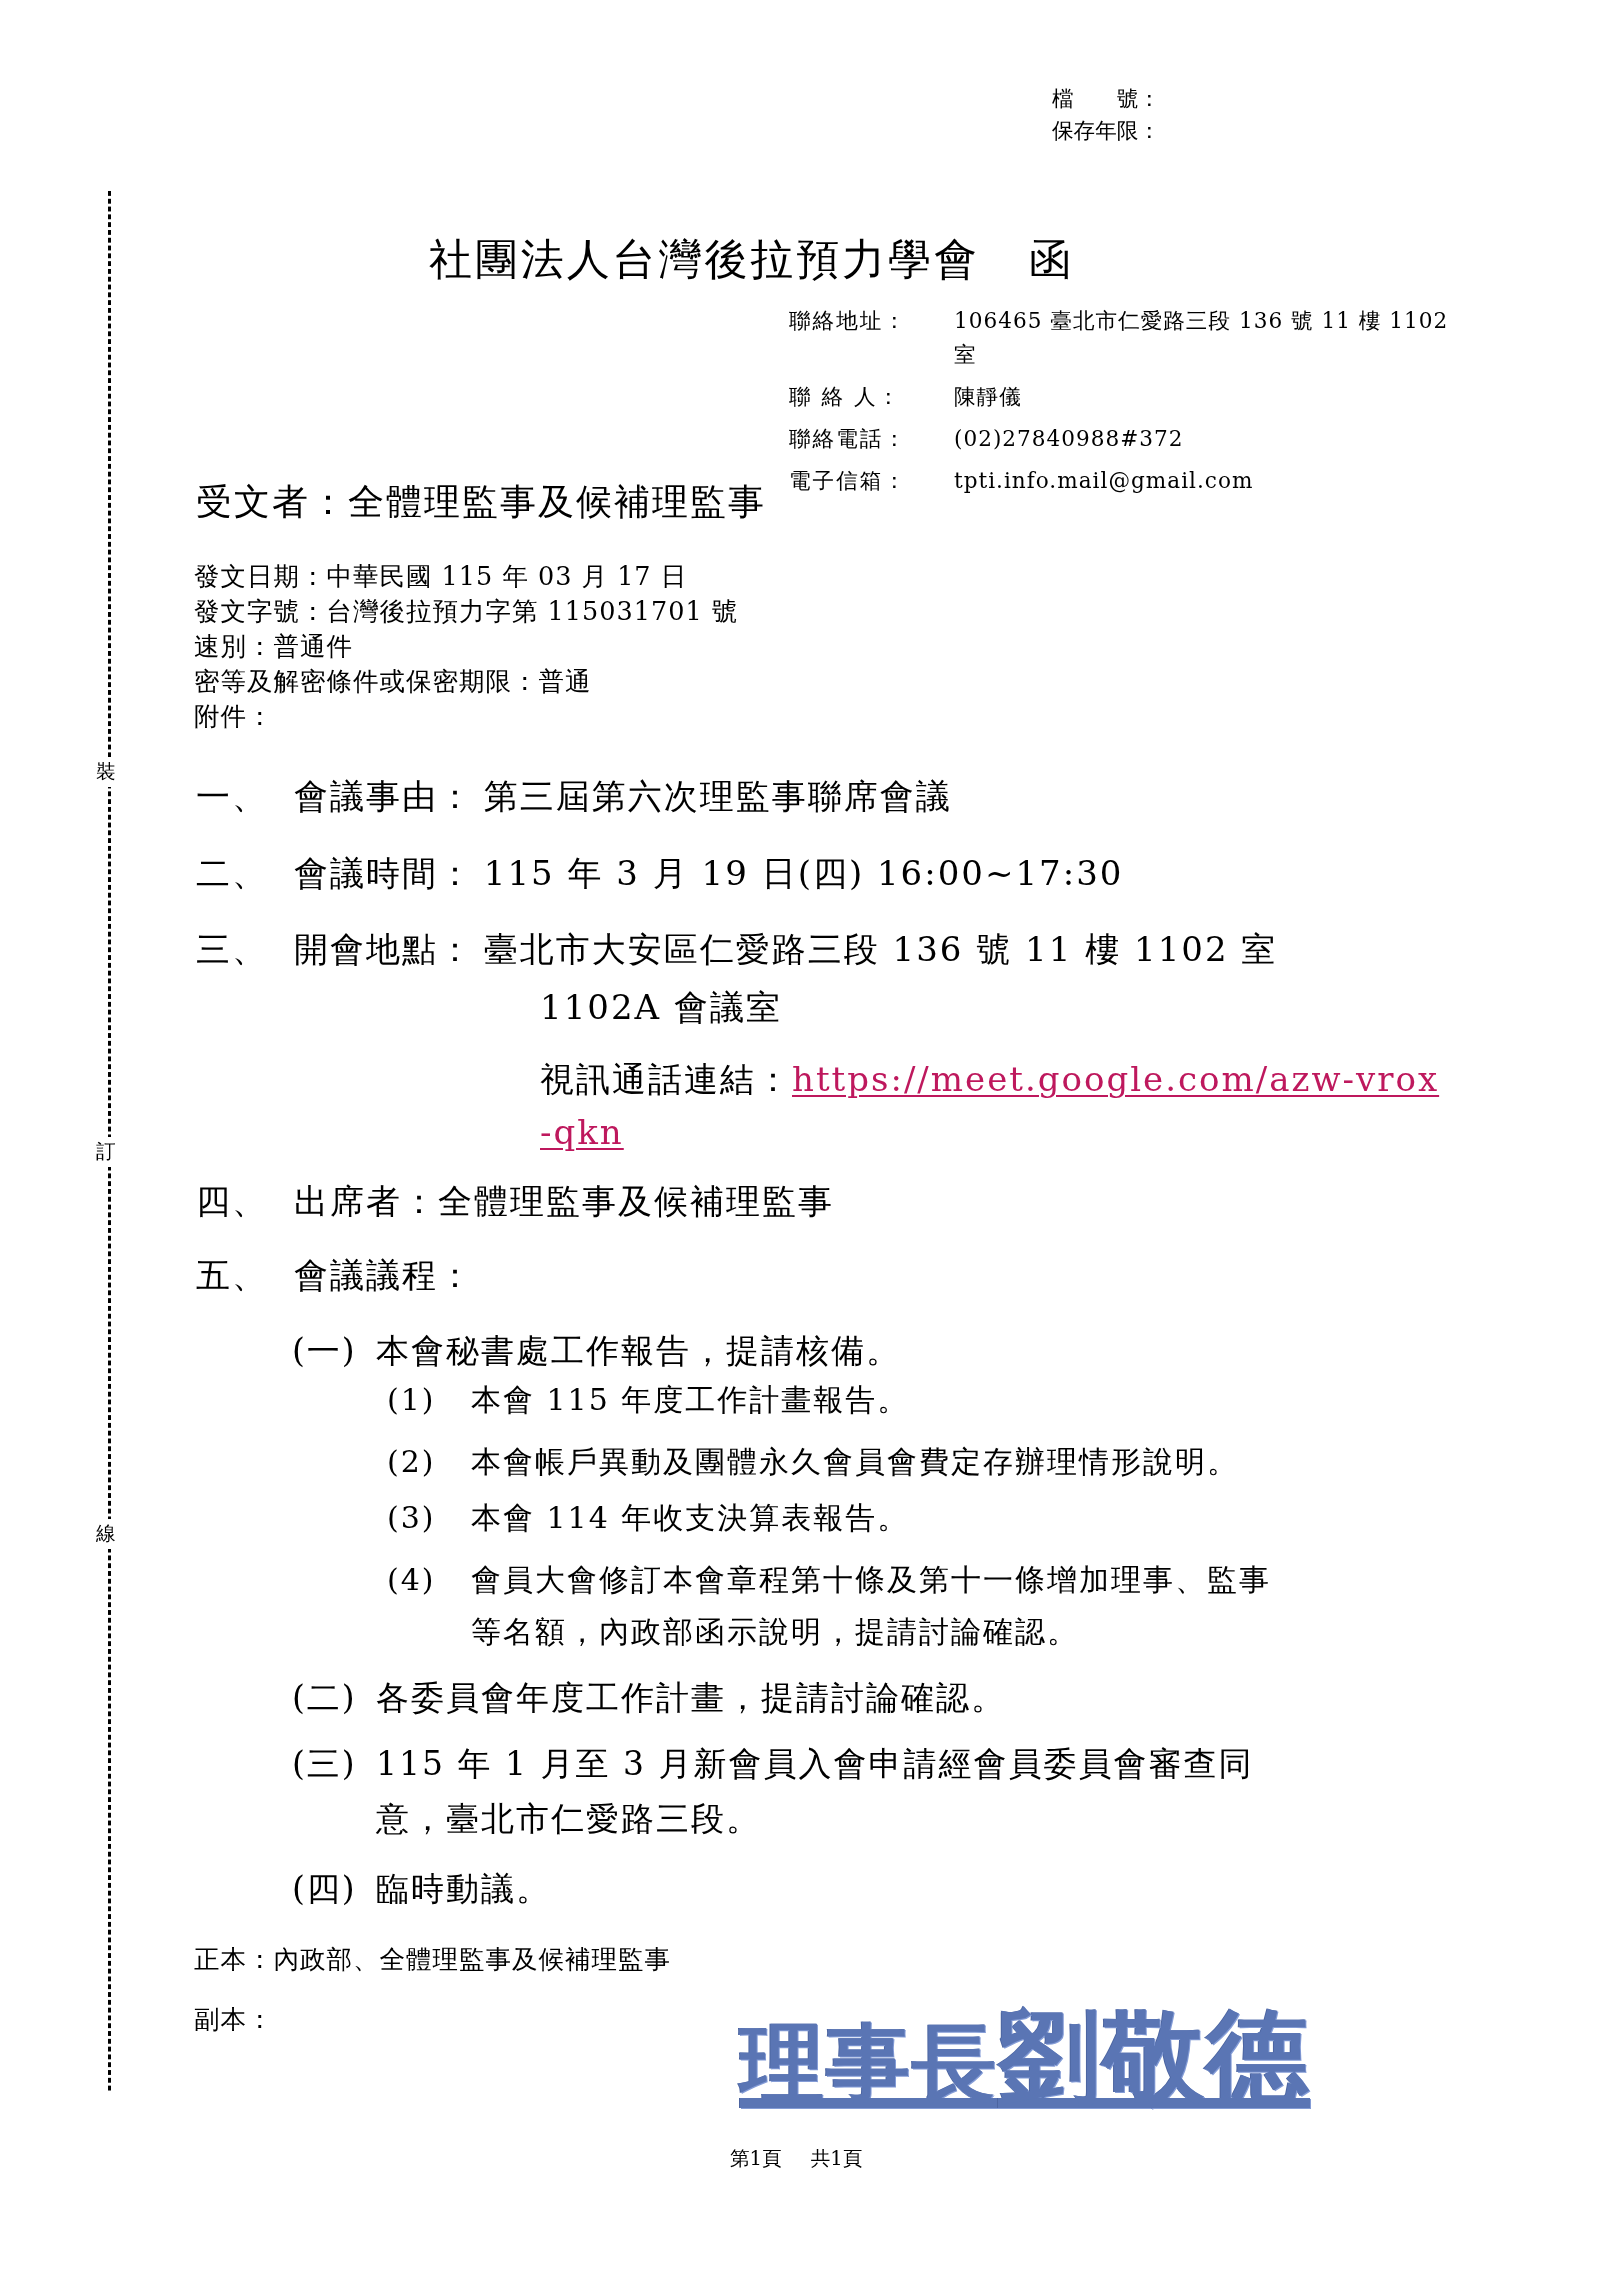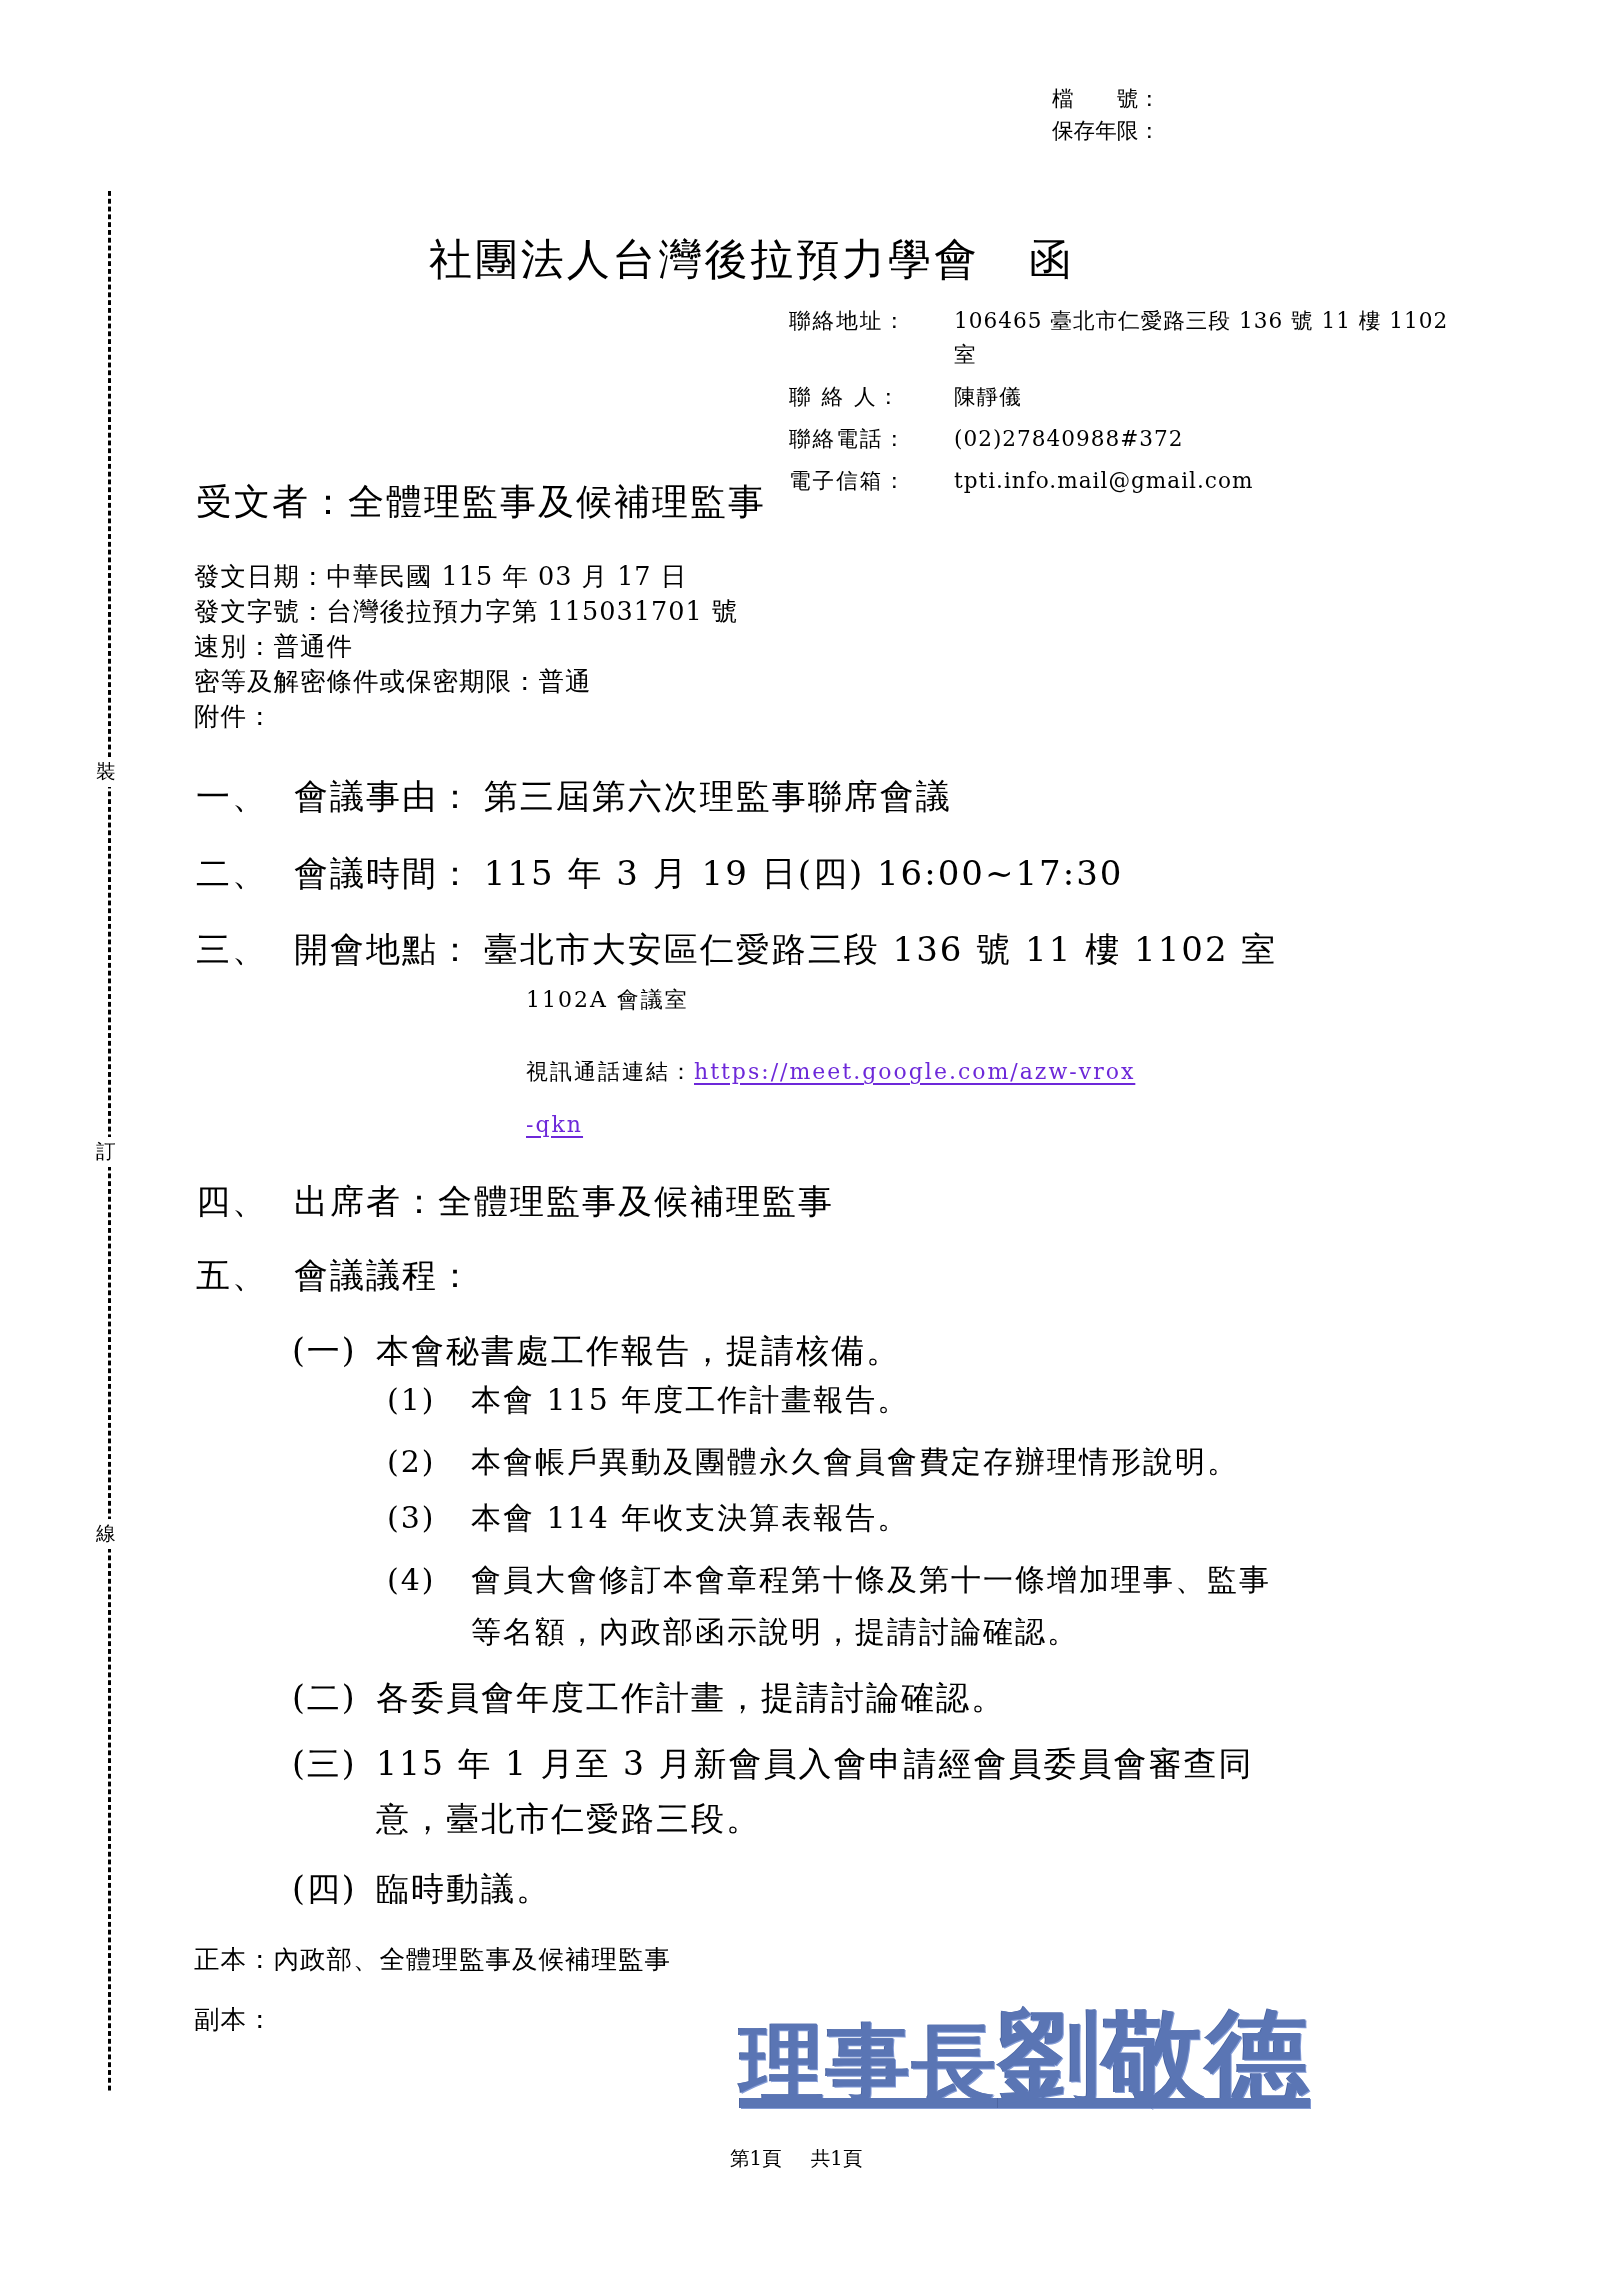--- a/index.html
+++ b/index.html
@@ -89,26 +89,26 @@
       position: absolute;
       left: 196px;
       font-size: 34px;
       letter-spacing: 2px;
     }
     .section .num { display: inline-block; width: 98px; }
     .section .lbl { display: inline-block; }
     .section .val { margin-left: 9.8px; }
     .indent-line {
       position: absolute;
-      left: 526px;
-      font-size: 22px;
+      left: 540px;
+      font-size: 34px;
       letter-spacing: 2px;
     }
     .link {
-      color: #6d28d9;
+      color: #be185d;
       text-decoration: underline;
       text-decoration-thickness: 2px;
       text-underline-offset: 3.9px;
     }
 
     .agenda-l1 {
       position: absolute;
       left: 292px;
       font-size: 33px;
       letter-spacing: 2px;

